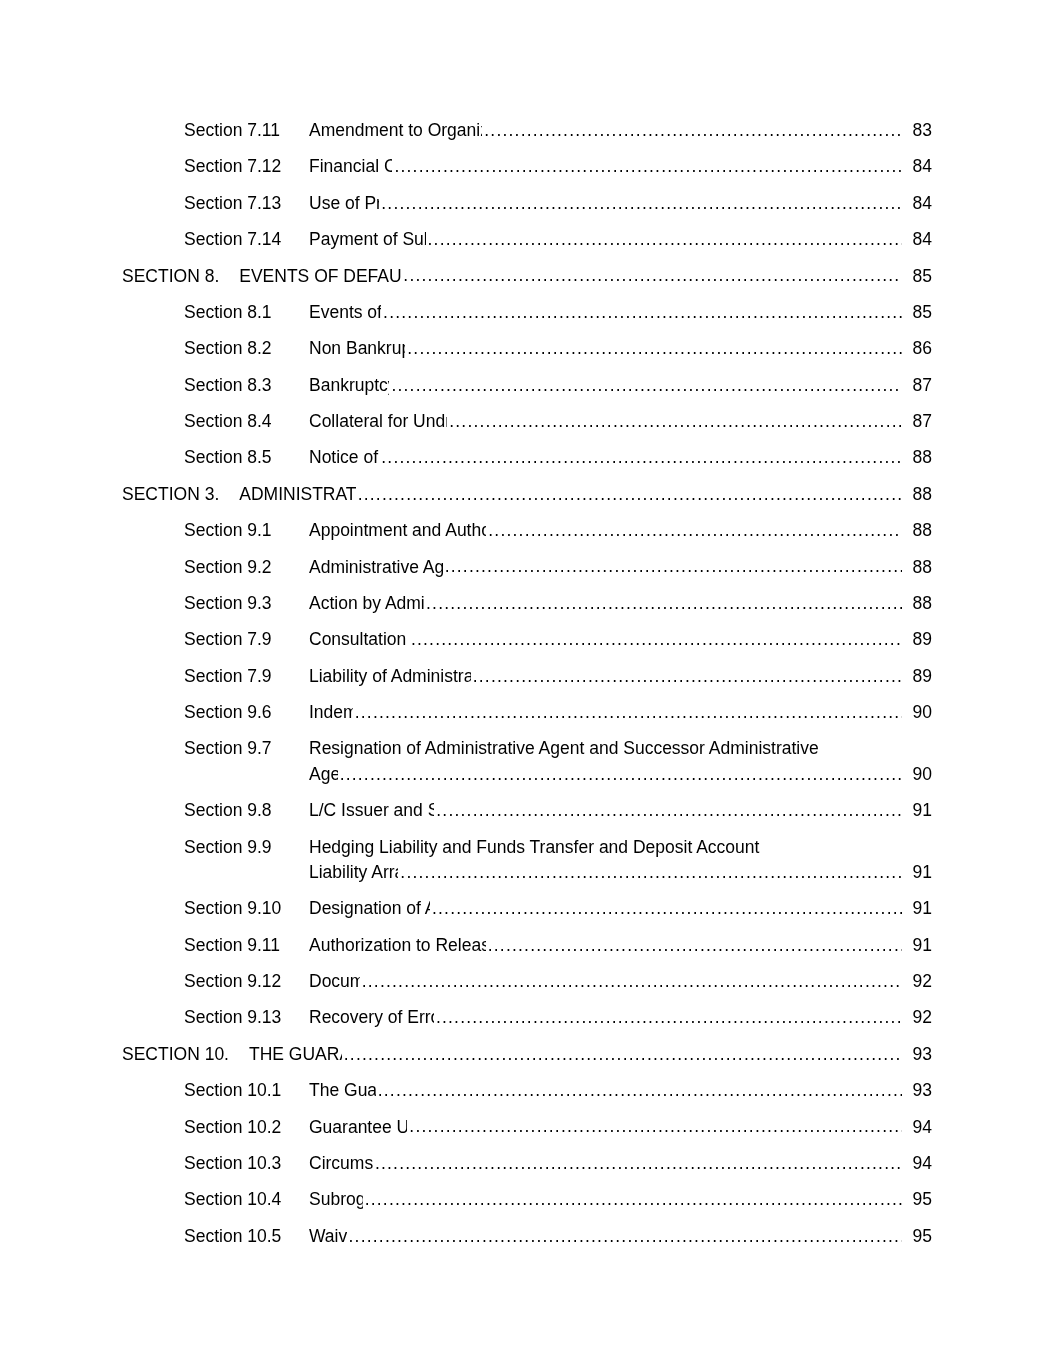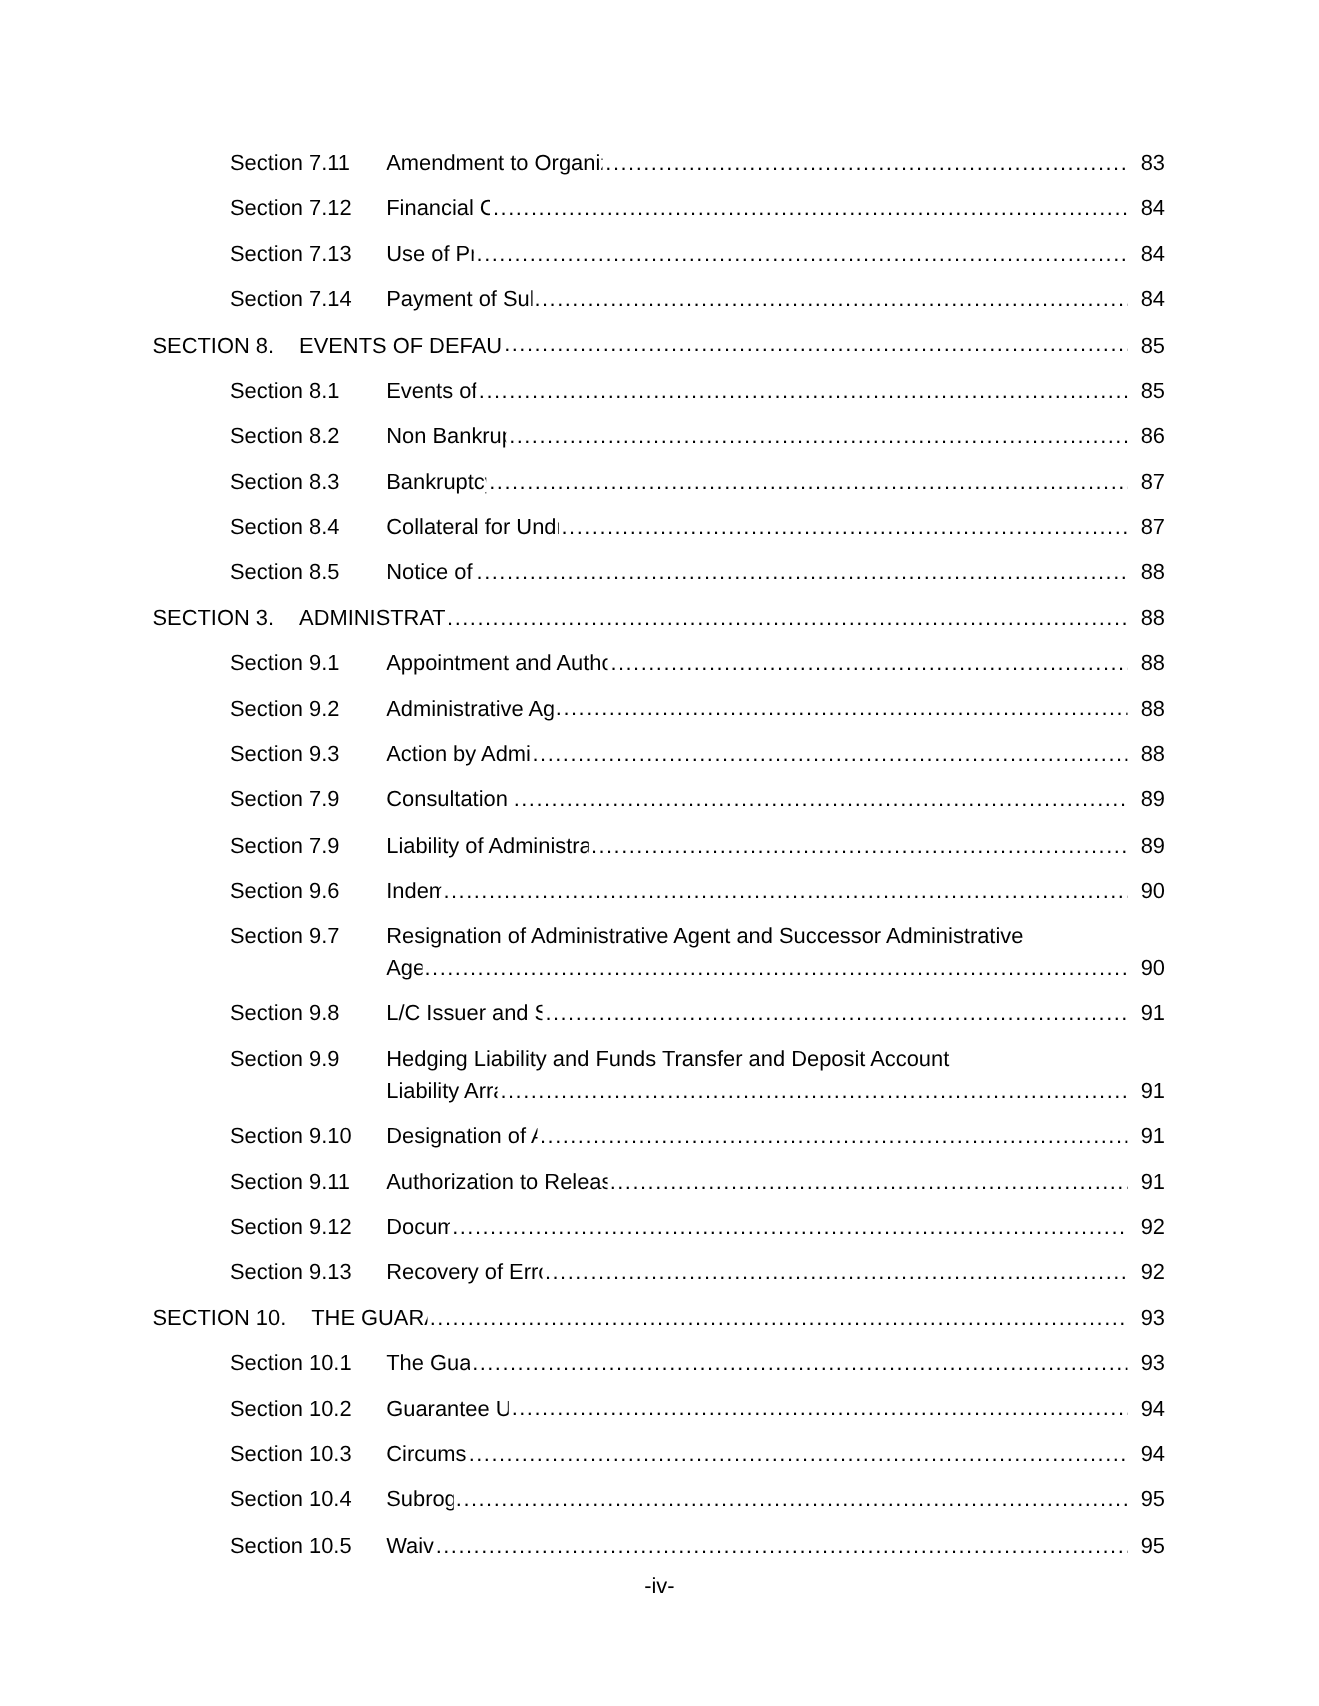--- a/index.html
+++ b/index.html
@@ -392,14 +392,13 @@
         <span class="label">Section 10.5</span>
         <div class="title-wrap">
           <div class="title-line">
             <span class="title-text">Waivers.</span>
             <span class="leader">....................................................................................................................................................................</span>
             <span class="pageno">95</span>
           </div>
         </div>
       </div>
     </div>
-  <div class="footer">-iv-</div>
 </div>
 
 </body></html>

